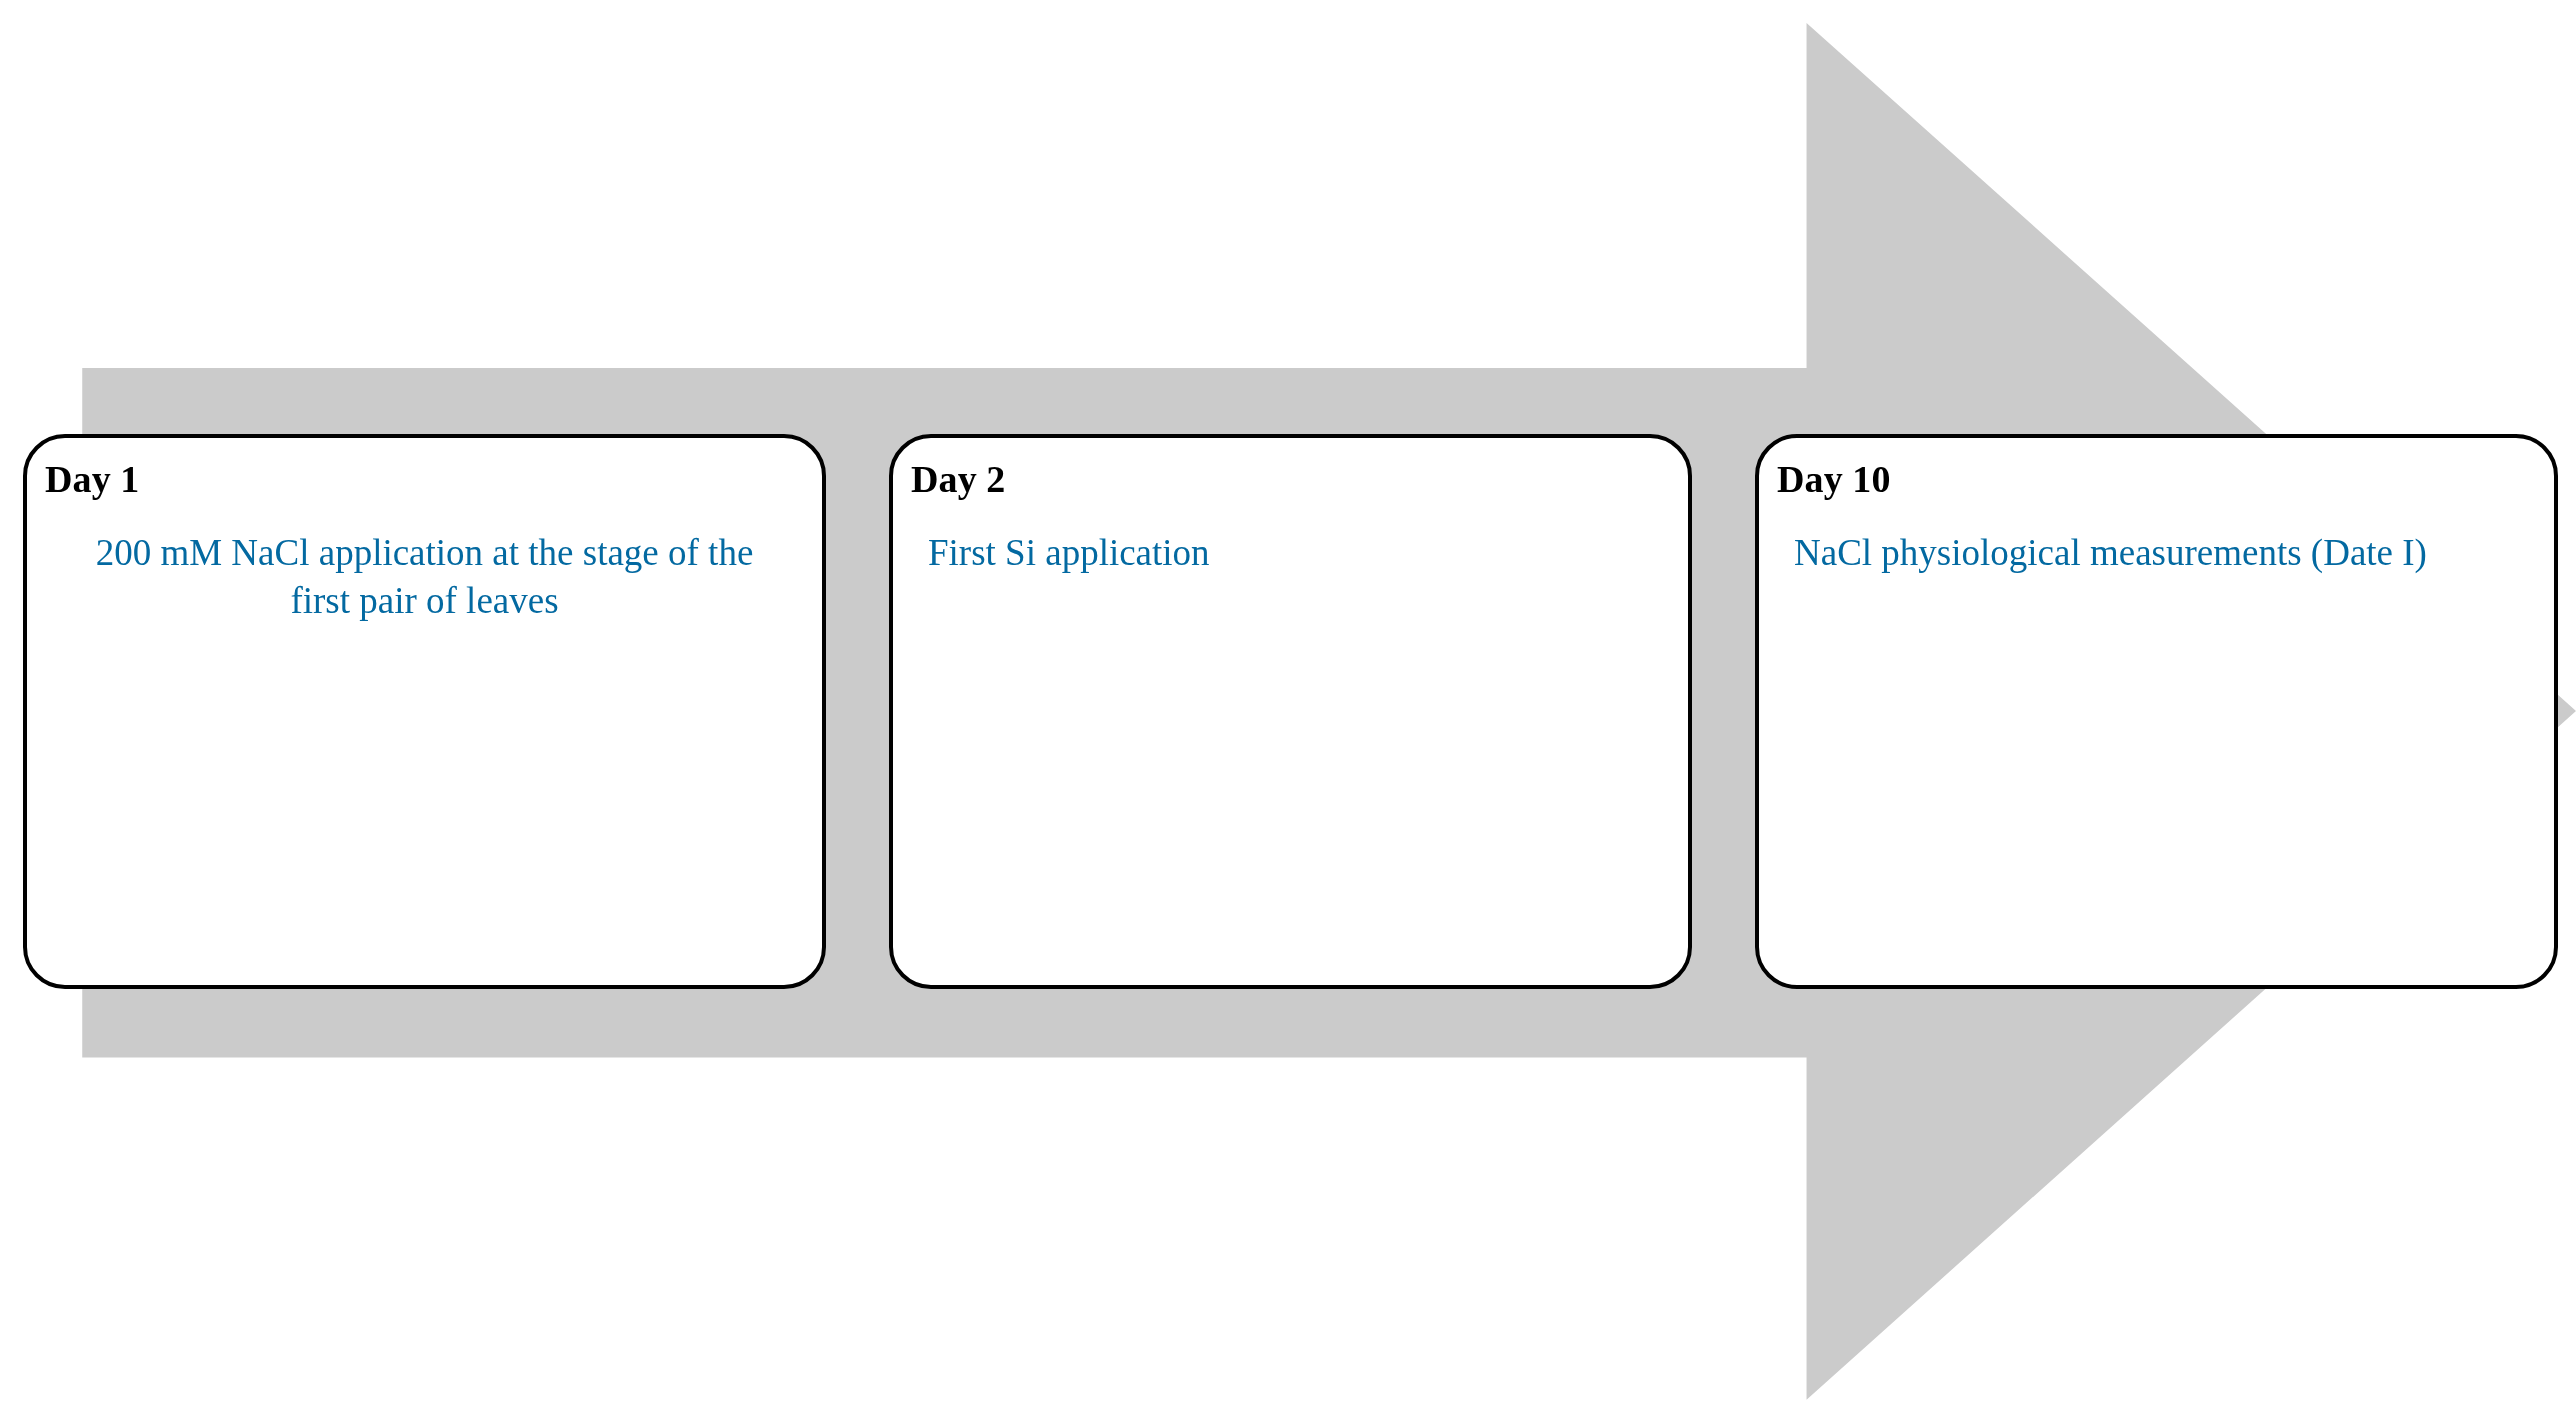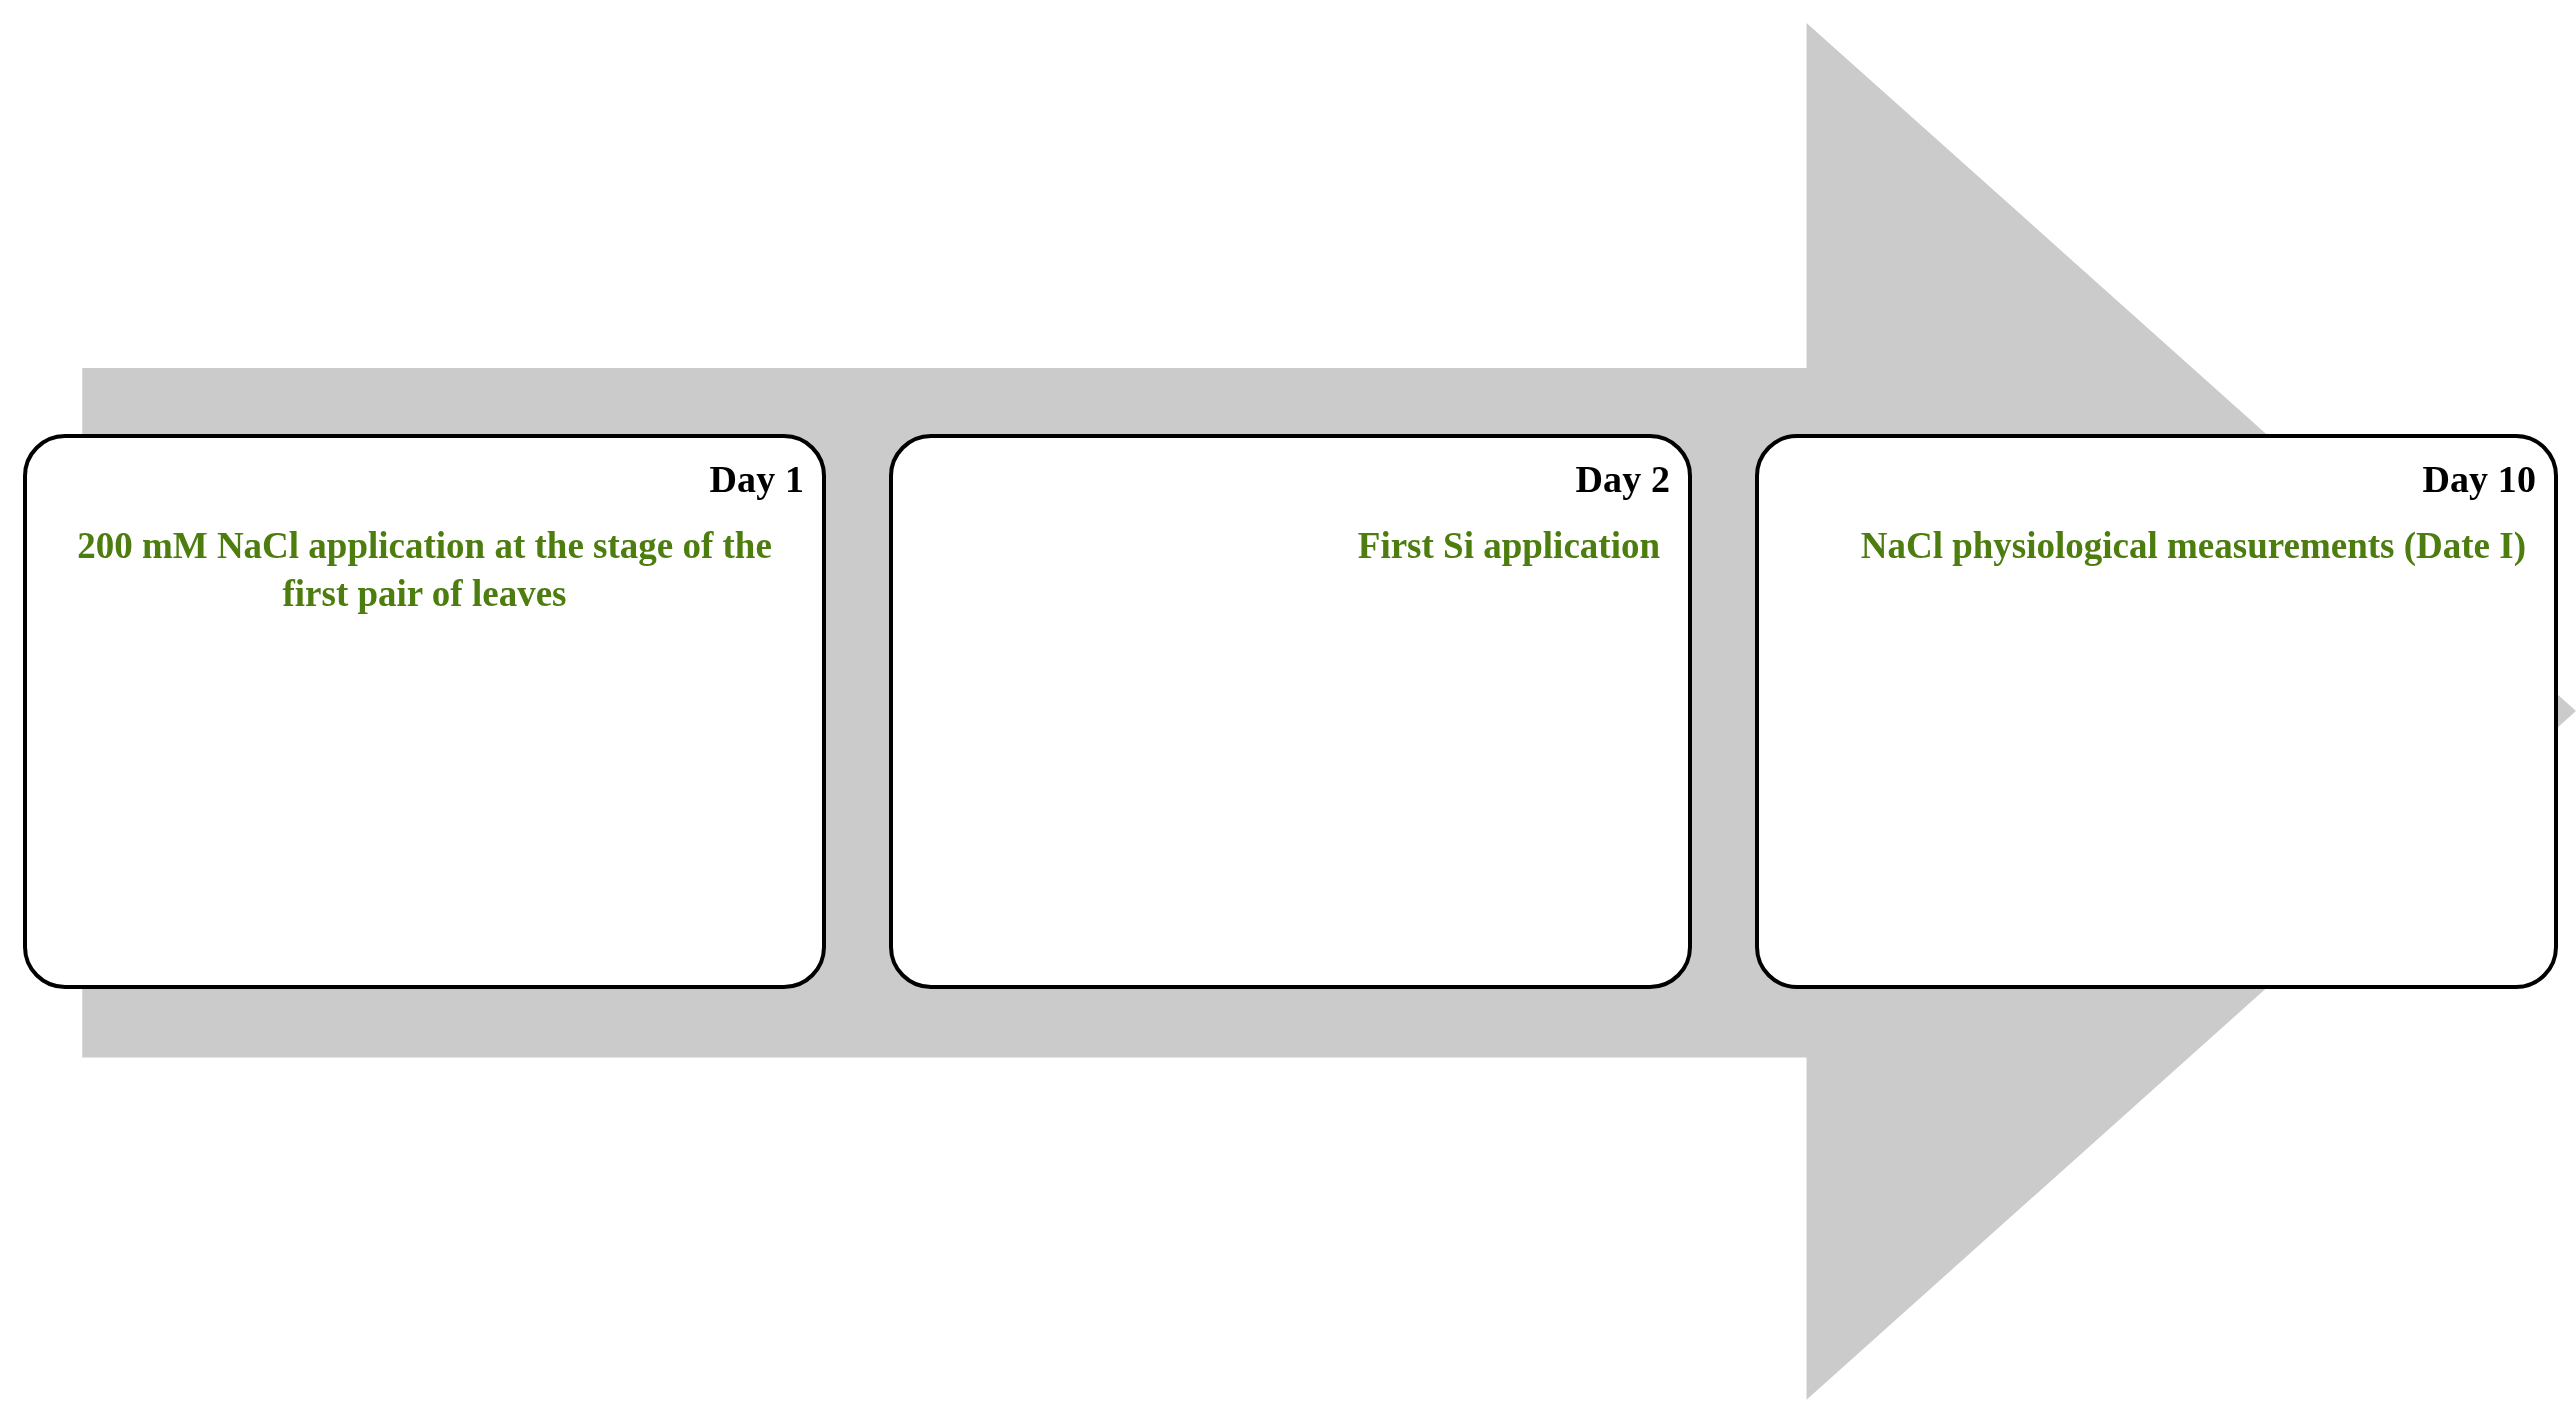--- a/index.html
+++ b/index.html
@@ -40,40 +40,40 @@
 
   .step-box {
     flex: 1 1 0;
     box-sizing: border-box;
     background: #ffffff;
     border: 4.9px solid #000000;
     border-radius: 42px;
     padding: 18px 18px 12.5px 18px;
     display: flex;
     flex-direction: column;
-    align-items: flex-end;
+    align-items: flex-start;
     text-align: center;
     overflow: hidden;
   }
 
   .step-title {
     font-size: 38px;
     font-weight: bold;
     line-height: 1.22;
     color: #000000;
     margin: 0 0 9.8px 0;
     letter-spacing: 0.1px;
   }
 
   .step-desc {
     font-size: 37px;
-    font-weight: bold;
+    font-weight: normal;
     line-height: 1.30;
-    color: #4d7c0f;
-    margin: 10px;
+    color: #0369a1;
+    margin: 17px;
     white-space: pre-line;
   }
 </style>
 </head>
 <body>
 
 <div id="page">
 
   <svg id="arrow-layer" viewBox="0 0 3696 2030" preserveAspectRatio="none" aria-hidden="true">
     <polygon points="118,528 2592,528 2592,33 3696,1020 2592,2008 2592,1517 118,1517" fill="#CBCBCB" stroke="none"></polygon>

